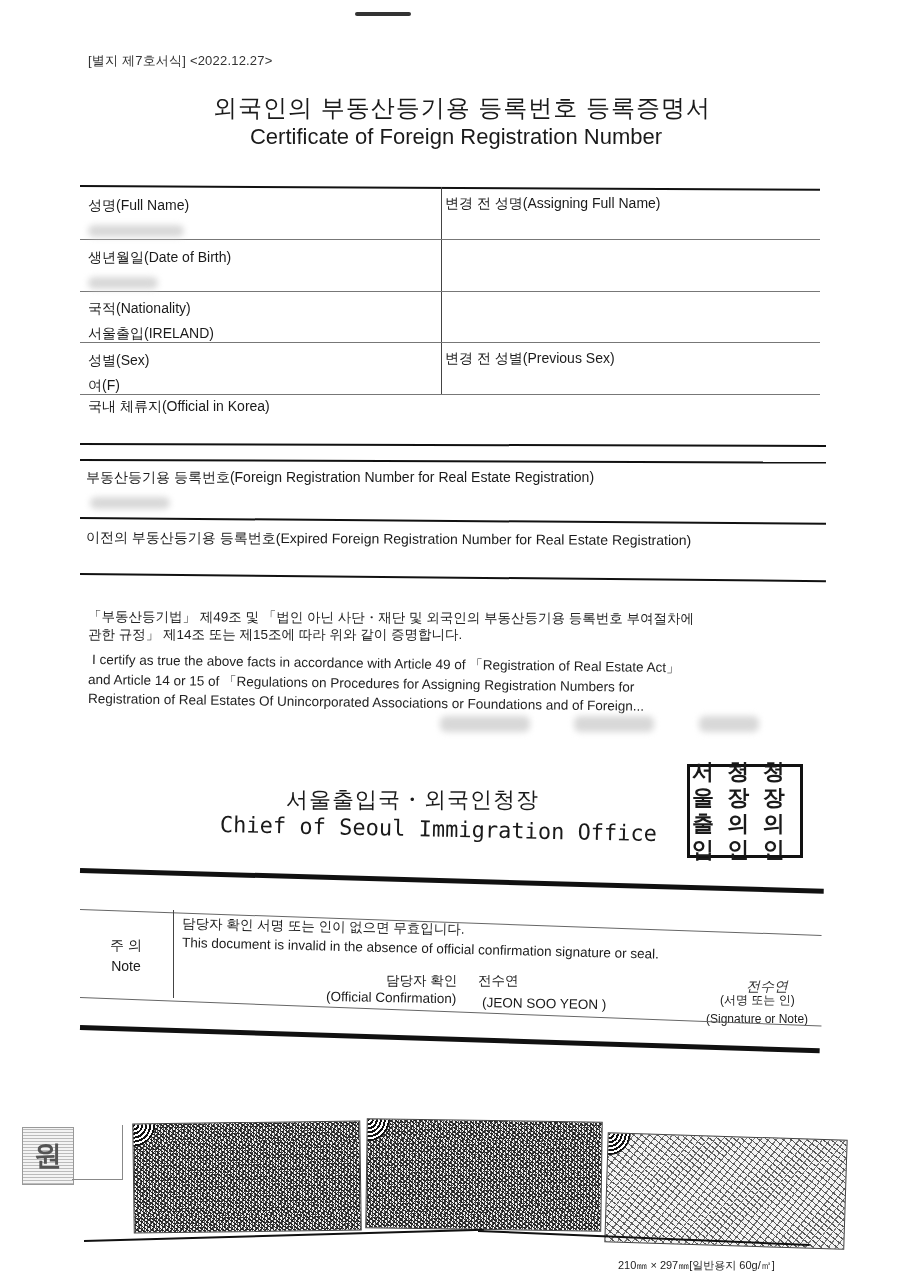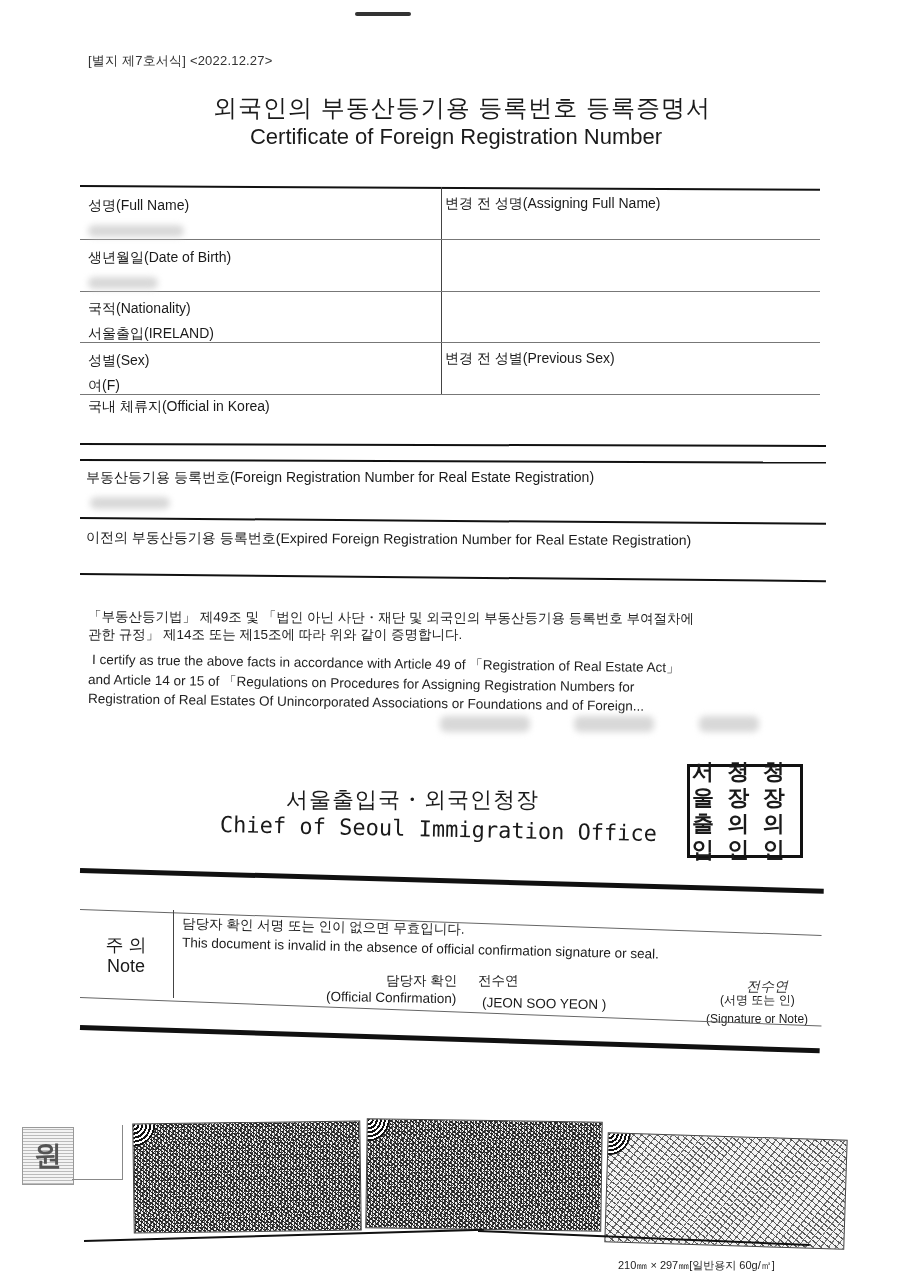--- a/index.html
+++ b/index.html
@@ -25,21 +25,21 @@
   .hline.thin { height: 1px; background: #666; }
 
   .para { position: absolute; left: 88px; font-size: 13.5px; line-height: 17px; color: #222; }
   .para.en { font-family: "Liberation Sans Narrow", "Liberation Sans", sans-serif; }
 
   .chief-ko { position: absolute; left: 286px; top: 785px; font-size: 22px; letter-spacing: 1px; }
   .chief-en { position: absolute; left: 220px; top: 812px; font-family: "DejaVu Sans Mono", "Liberation Mono", monospace; font-size: 22px; transform: rotate(1.2deg); transform-origin: left; }
   .seal { position: absolute; left: 646px; top: 764px; width: 116px; height: 94px; border: 3px solid #111; box-sizing: border-box; display: flex; flex-direction: row; justify-content: space-around; align-items: center; padding: 2px; margin-left: 41px; }
   .seal span { font-size: 22px; font-weight: bold; line-height: 26px; letter-spacing: -1px; }
 
-  .note-label { position: absolute; left: 82px; top: 935px; width: 88px; text-align: center; font-size: 18px; line-height: 21px; }
+  .note-label { position: absolute; left: 82px; top: 935px; width: 88px; text-align: center; font-size: 14px; line-height: 21px; }
   .note-vline { position: absolute; left: 173px; top: 910px; width: 1px; height: 88px; background: #444; }
   .note-text { position: absolute; font-size: 13.5px; line-height: 17px; }
 
   .bands { position: absolute; top: 1120px; height: 110px; border: 1.5px solid #444; box-sizing: border-box; overflow: hidden; }
   .noise-dark { background:
       repeating-linear-gradient(37deg, #222 0 1px, transparent 1px 3px),
       repeating-linear-gradient(-53deg, #333 0 1px, transparent 1px 4px),
       repeating-linear-gradient(90deg, #555 0 1px, #eee 1px 3px); }
   .noise-light { background:
       repeating-linear-gradient(37deg, #555 0 1px, transparent 1px 5px),

